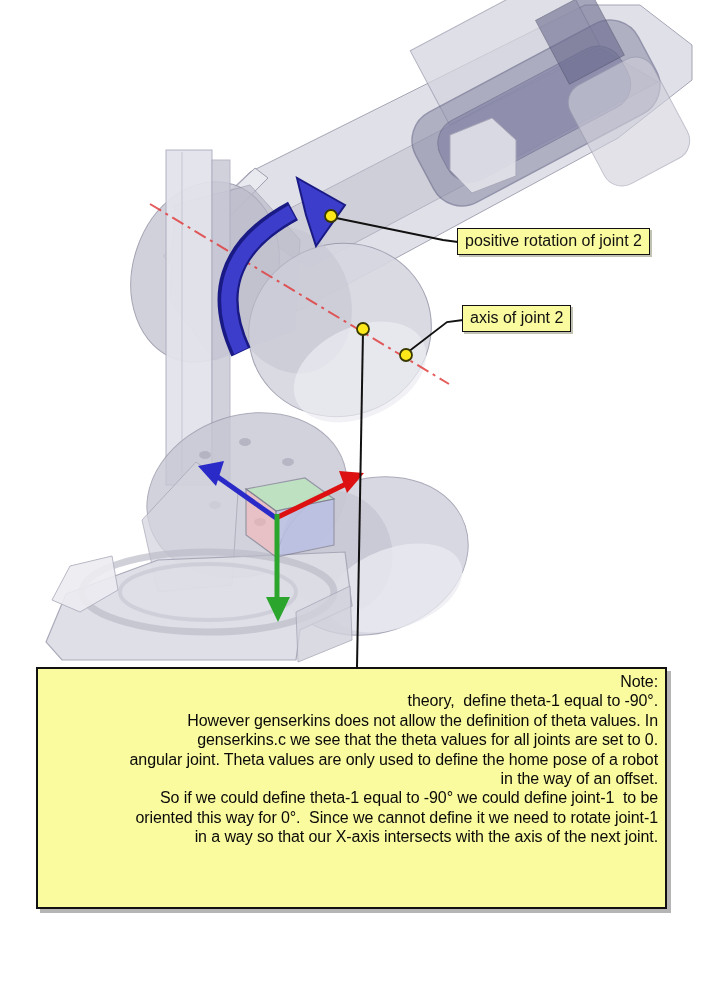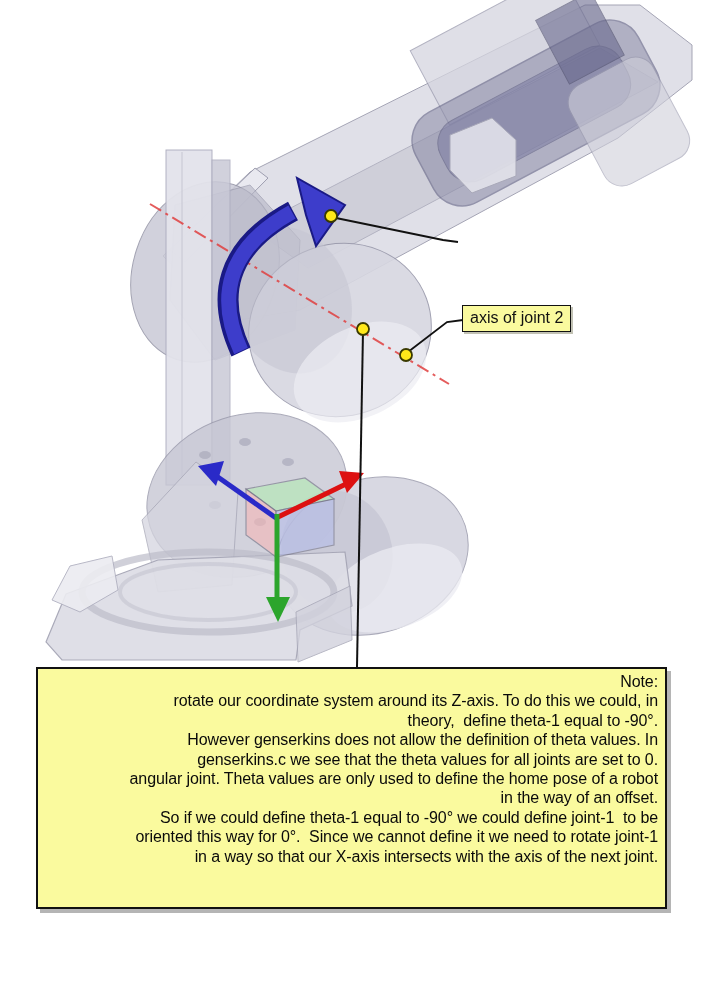--- a/index.html
+++ b/index.html
@@ -154,26 +154,26 @@
       <polyline class="callout-line" points="408,352 447,322 463,320" stroke-width="1.8"></polyline>
     </g>
 
     <g stroke-width="1.8">
       <circle class="marker-dot" cx="331" cy="216" r="6"></circle>
       <circle class="marker-dot" cx="363" cy="329" r="6"></circle>
       <circle class="marker-dot" cx="406" cy="355" r="6"></circle>
     </g>
   </svg>
 
+  <div class="callout callout-pos">positive rotation of joint 2</div>
 
   <div class="callout callout-axis">axis of joint 2</div>
 
   <div class="note-box">
     <div class="note-line">Note:</div>
-    <div class="note-line">rotate our coordinate system around its Z-axis. To do this we could, in</div>
     <div class="note-line">theory,  define theta-1 equal to -90°.</div>
     <div class="note-line">However genserkins does not allow the definition of theta values. In</div>
     <div class="note-line">genserkins.c we see that the theta values for all joints are set to 0.</div>
     <div class="note-line">angular joint. Theta values are only used to define the home pose of a robot</div>
     <div class="note-line">in the way of an offset.</div>
     <div class="note-line">So if we could define theta-1 equal to -90° we could define joint-1  to be</div>
     <div class="note-line">oriented this way for 0°.  Since we cannot define it we need to rotate joint-1</div>
     <div class="note-line">in a way so that our X-axis intersects with the axis of the next joint.</div>
   </div>
 

